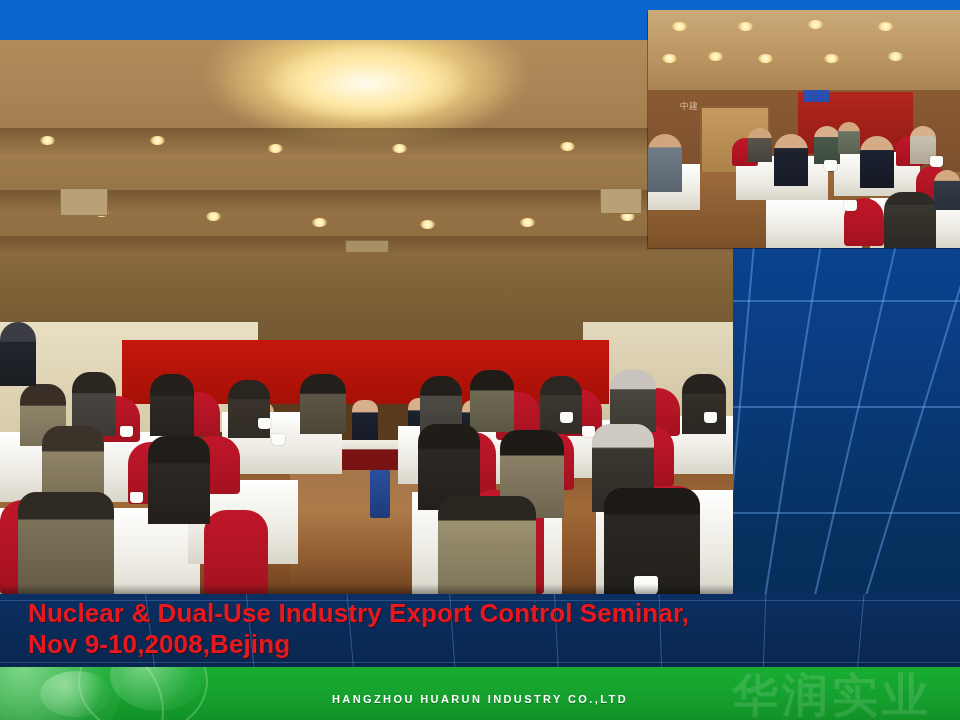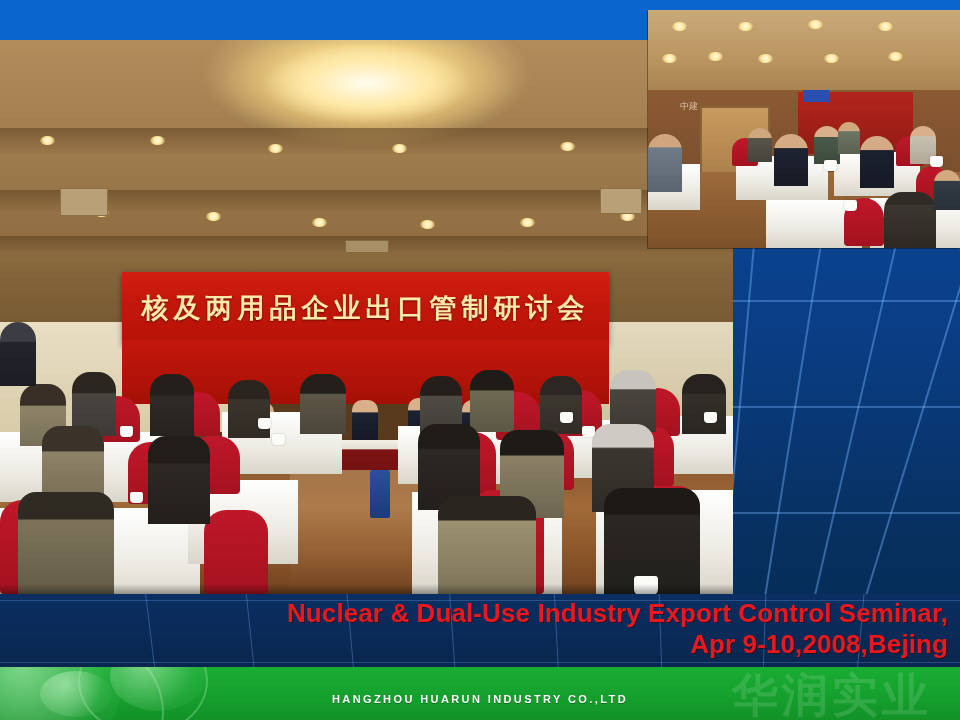--- a/index.html
+++ b/index.html
@@ -175,21 +175,21 @@
     position:absolute;left:0;width:960px;height:1px;
     background:rgba(120,175,255,.28);
   }
   .caption-text{
     position:absolute;left:28px;top:598px;width:920px;
     color:#e8191e;font-weight:bold;font-size:26px;line-height:31px;
     font-family:"Liberation Sans","DejaVu Sans",sans-serif;
     letter-spacing:.1px;
     text-shadow:1px 1px 0 rgba(60,0,0,.55);
   }
-  .caption-line{display:block;white-space:nowrap;text-align:right;}
+  .caption-line{display:block;white-space:nowrap;}
 
   
   .footer{
     position:absolute;left:0;top:667px;width:960px;height:53px;
     overflow:hidden;
     background:linear-gradient(180deg,#19ad33 0%, #15a02d 55%, #129227 100%);
   }
   .footer .bubble{
     position:absolute;border-radius:50%;
     background:radial-gradient(circle at 35% 30%, rgba(205,245,205,.55), rgba(150,225,160,.10) 65%, rgba(120,210,140,0) 100%);
@@ -274,23 +274,20 @@
     <div class="downlight" style="left:648px;top:236px"></div>
 
     <div style="position:absolute;left:60px;top:148px;width:46px;height:26px;background:#b9a077;border:1px solid #8a7248;"></div>
     <div style="position:absolute;left:600px;top:148px;width:40px;height:24px;background:#b9a077;border:1px solid #8a7248;"></div>
     <div style="position:absolute;left:345px;top:200px;width:42px;height:22px;background:#a98f66;border:1px solid #806a42;"></div>
 
     <div class="ph-wall"></div>
     <div class="ph-wall-left"></div>
     <div class="ph-wall-right"></div>
 
-    <div class="banner">
-      <span class="banner-text">核及两用品企业出口管制研讨会</span>
-    </div>
     <div class="banner-lower"></div>
 
     <div class="panelist" style="left:248px;top:362px"></div>
     <div class="panelist" style="left:300px;top:360px"></div>
     <div class="panelist" style="left:352px;top:360px"></div>
     <div class="panelist" style="left:408px;top:358px"></div>
     <div class="panelist" style="left:462px;top:360px"></div>
     <div class="head-table"></div>
 
     <div class="floor"></div>
@@ -412,21 +409,21 @@
     <div class="cm" style="left:350px;transform:rotate(-5deg)"></div>
     <div class="cm" style="left:452px;transform:rotate(-4deg)"></div>
     <div class="cm" style="left:556px;transform:rotate(-3deg)"></div>
     <div class="cm" style="left:660px;transform:rotate(-2deg)"></div>
     <div class="cm" style="left:764px;transform:rotate(2deg)"></div>
     <div class="cm" style="left:860px;transform:rotate(5deg)"></div>
   </div>
 
   <div class="caption-text">
     <span class="caption-line">Nuclear &amp; Dual-Use Industry Export Control Seminar,</span>
-    <span class="caption-line">Apr 9-10,2008,Bejing</span>
+    <span class="caption-line">Nov 9-10,2008,Bejing</span>
   </div>
 
   <div class="footer">
     <div class="bubble" style="left:-30px;top:-34px;width:150px;height:120px"></div>
     <div class="bubble" style="left:40px;top:4px;width:72px;height:46px"></div>
     <div class="ring" style="left:-60px;top:-42px;width:220px;height:170px"></div>
     <div class="ring" style="left:78px;top:-40px;width:126px;height:104px"></div>
     <div class="bubble" style="left:110px;top:-26px;width:96px;height:70px"></div>
 
     <div class="footer-ghost">华润实业</div>

